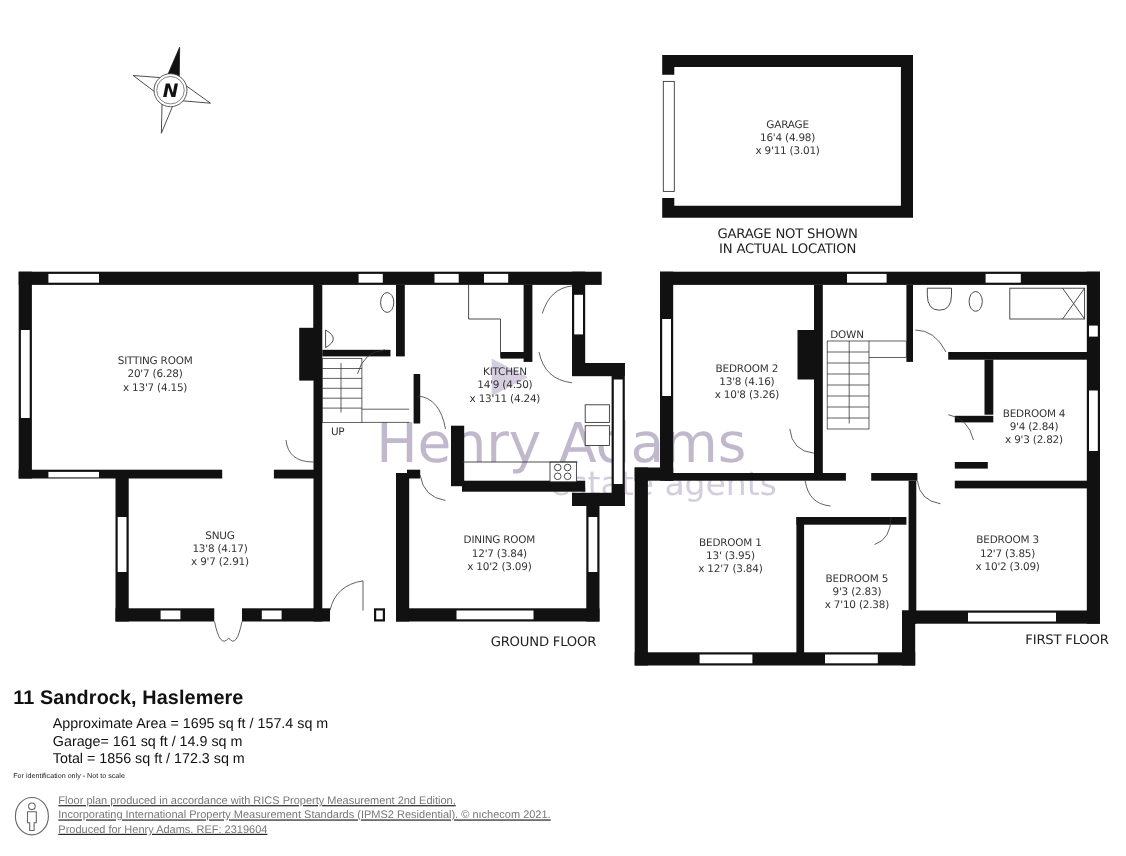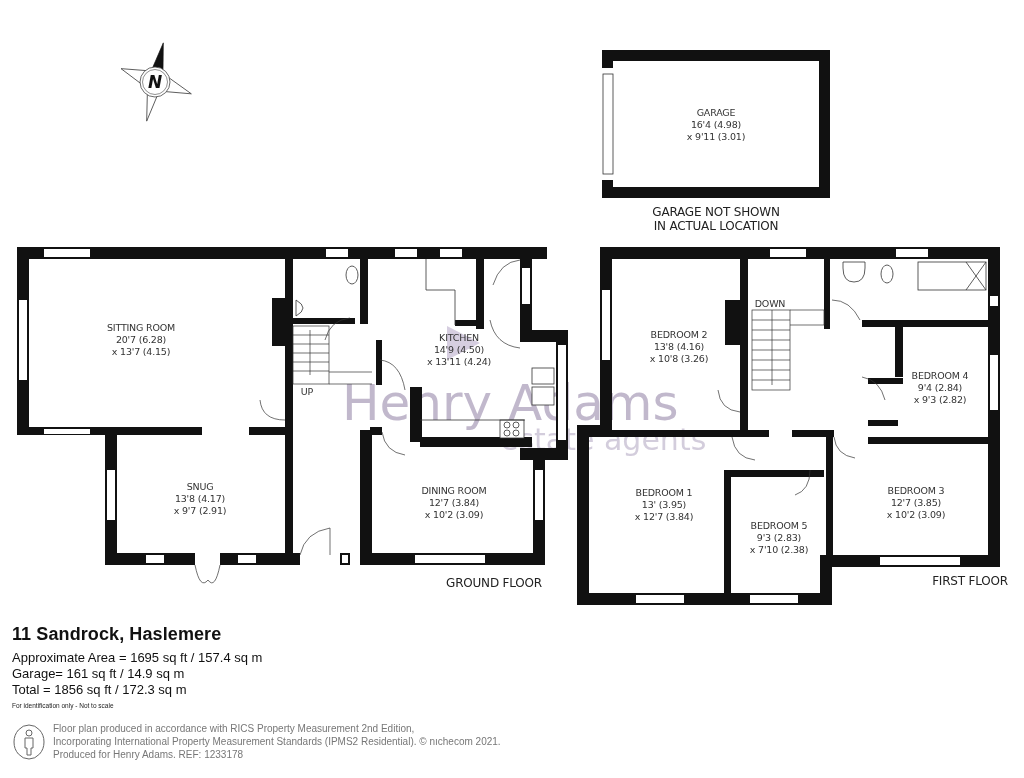--- a/index.html
+++ b/index.html
@@ -4,23 +4,23 @@
 <style>
   html,body{margin:0;padding:0;background:#ffffff;}
   body{width:1024px;height:778px;position:relative;overflow:hidden;font-family:"Liberation Sans",sans-serif;color:#111;}
   #plan{position:absolute;left:0;top:0;width:1024px;height:610px;}
   .rlabel{font-family:"DejaVu Sans",sans-serif;font-size:9.5px;fill:#333;text-anchor:middle;letter-spacing:-0.2px;}
   .flabel{font-family:"DejaVu Sans",sans-serif;font-size:12px;fill:#222;text-anchor:middle;letter-spacing:-0.2px;}
   .wm1{font-family:"DejaVu Sans",sans-serif;font-size:50px;fill:#8f7fa3;opacity:0.55;}
   .wm2{font-family:"DejaVu Sans",sans-serif;font-size:30px;fill:#a99cba;opacity:0.5;}
   .info{position:absolute;left:12px;top:624px;}
   .title{font-size:18px;font-weight:bold;margin:0 0 5px 0;letter-spacing:0.1px;}
-  .area{font-size:13px;line-height:16px;}
+  .area{font-size:13px;line-height:16px;margin-left:36px;}
   .note{font-size:6.5px;margin-top:4px;color:#222;}
-  .disclaimer{position:absolute;left:12px;top:722px;display:flex;align-items:center;}
+  .disclaimer{position:absolute;left:12px;top:722px;display:flex;align-items:center;text-decoration:underline;}
   .person-icon{width:34px;height:38px;margin-right:7px;}
   .disc-text{font-size:10px;line-height:13px;color:#777;}
   .disc-text span{display:block;}
 </style>
 </head>
 <body>
 
 <svg id="plan" width="1024" height="610" viewBox="0 0 1024 610" xmlns="http://www.w3.org/2000/svg">
   <defs>
     <marker id="ah" markerWidth="6" markerHeight="6" refX="3" refY="3" orient="auto">
@@ -272,15 +272,15 @@
 
 <div class="disclaimer">
   <svg class="person-icon" viewBox="0 0 34 38">
     <ellipse cx="17" cy="19" rx="15" ry="17" fill="none" stroke="#666" stroke-width="1"></ellipse>
     <circle cx="17" cy="10" r="3" fill="none" stroke="#666" stroke-width="1"></circle>
     <path d="M13,15 h8 v10 h-2 v7 h-4 v-7 h-2 Z" fill="none" stroke="#666" stroke-width="1"></path>
   </svg>
   <div class="disc-text">
     <span>Floor plan produced in accordance with RICS Property Measurement 2nd Edition,</span>
     <span>Incorporating International Property Measurement Standards (IPMS2 Residential).   © nıchecom 2021.</span>
-    <span>Produced for Henry Adams.    REF: 1233178</span>
+    <span>Produced for Henry Adams.    REF: 2319604</span>
   </div>
 </div>
 
 </body></html>

